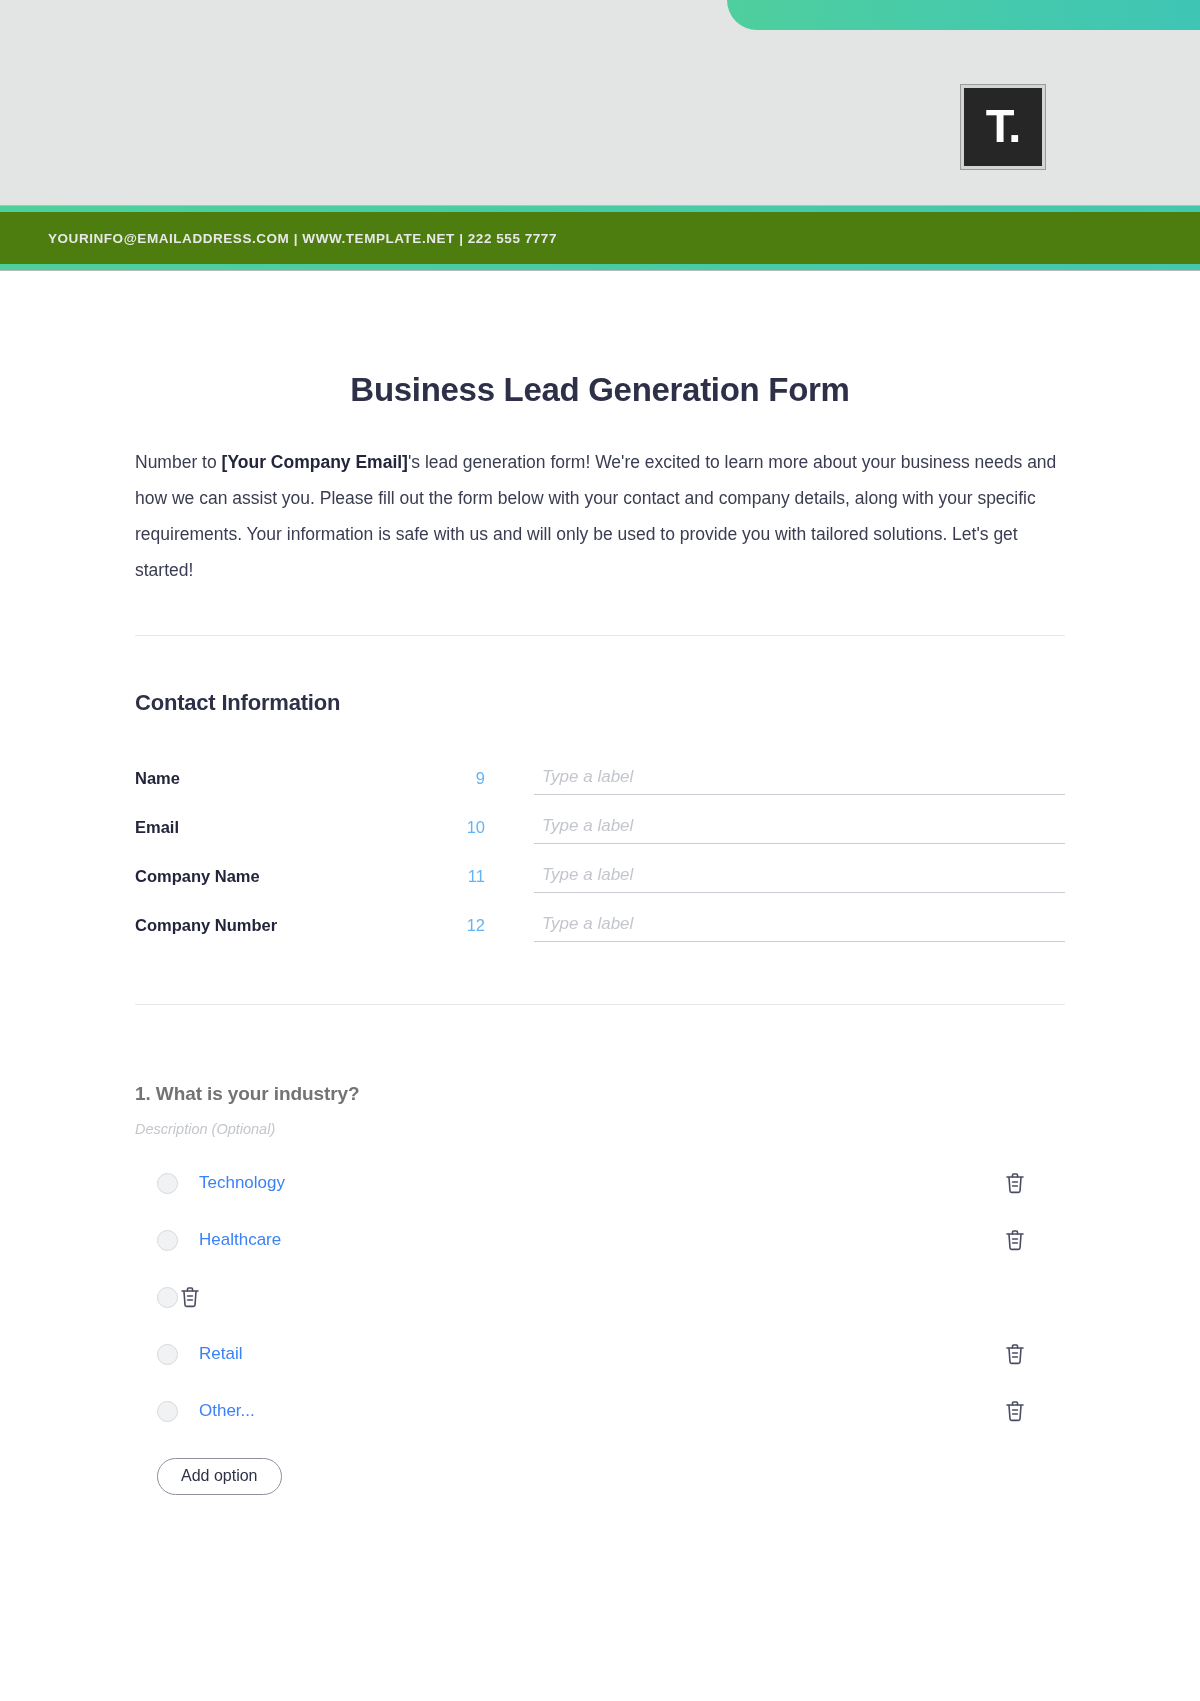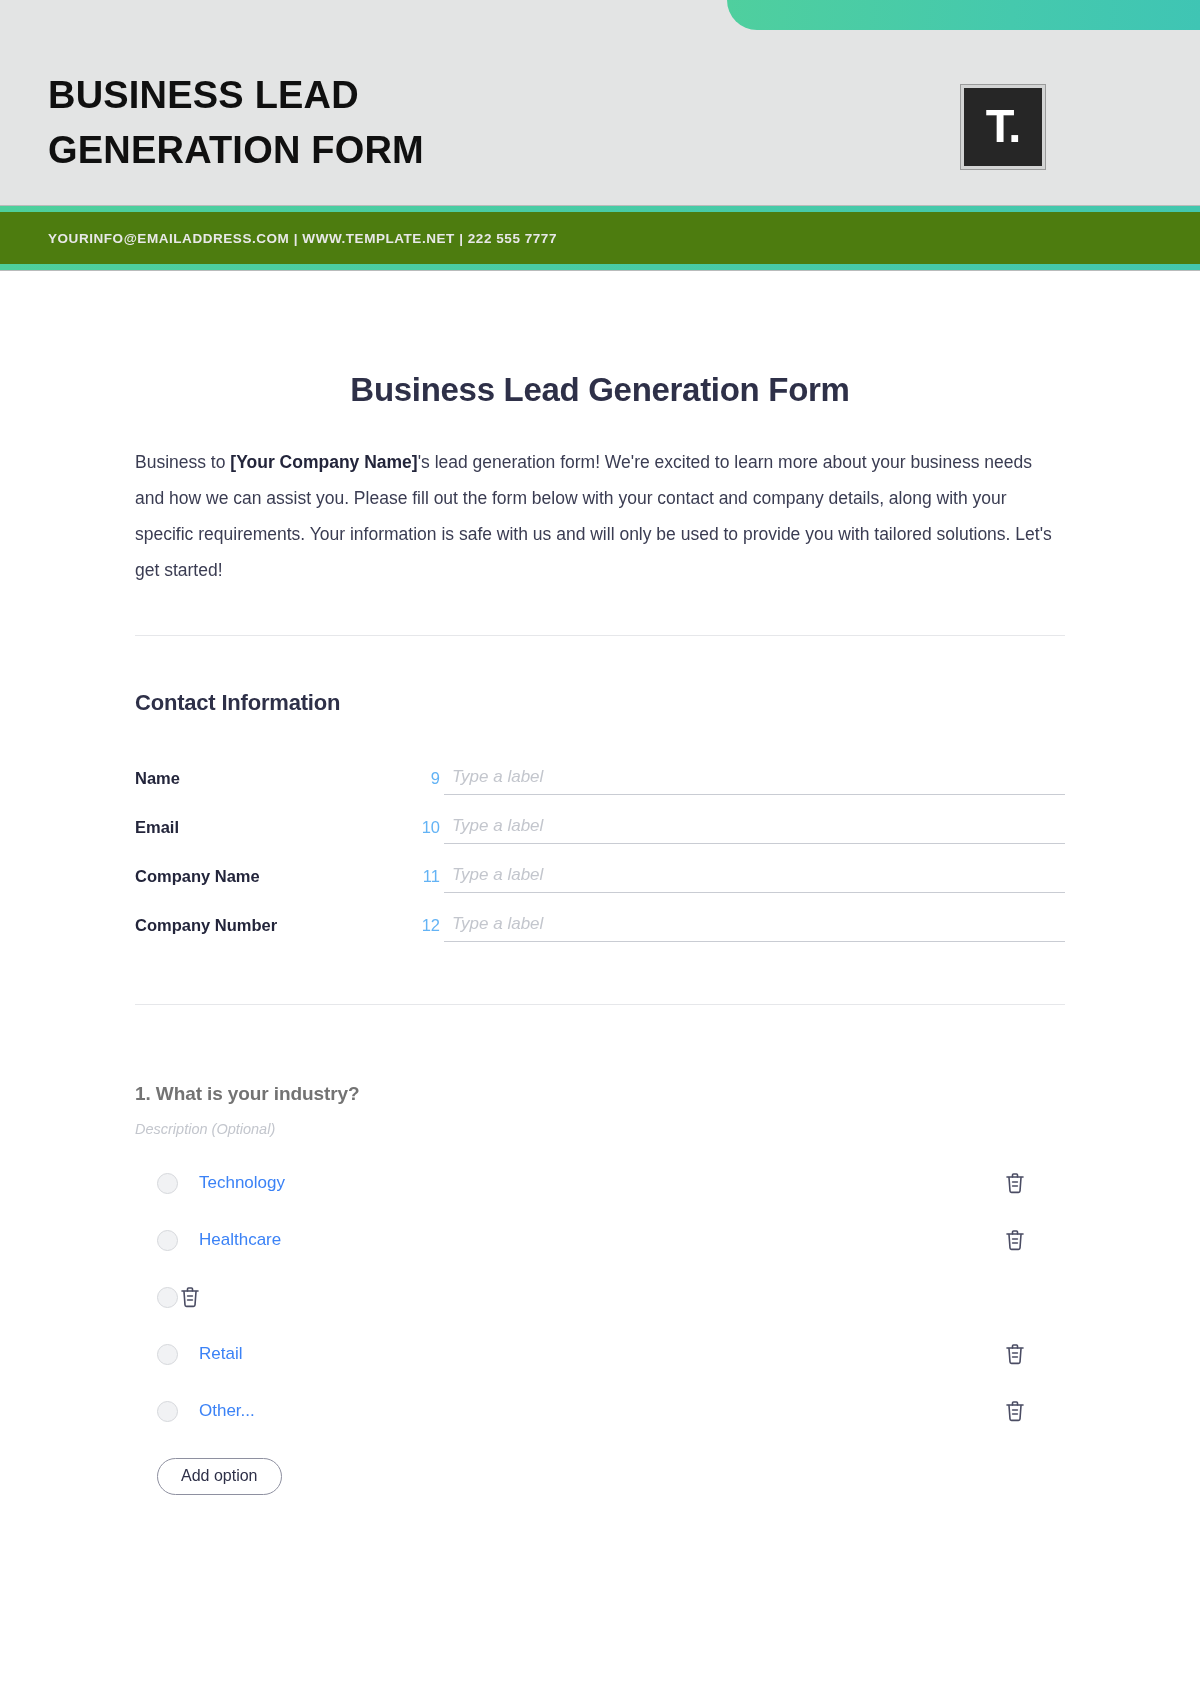--- a/index.html
+++ b/index.html
@@ -132,20 +132,21 @@
     margin-top: 54px;
     letter-spacing: -0.2px;
   }
 
   
   .fields { margin-top: 30px; }
   .field-row {
     display: flex;
     align-items: flex-end;
     height: 49px;
+    gap: 45px;
   }
   .field-label {
     width: 275px;
     flex: 0 0 275px;
     font-size: 16.5px;
     font-weight: 700;
     color: #23253b;
     padding-bottom: 7px;
   }
   .field-num {
@@ -232,38 +233,36 @@
     background: #ffffff;
     font-size: 16px;
     color: #2e3048;
   }
 </style>
 </head>
 <body>
 
 <div class="letterhead">
   <div class="green-tab"></div>
-  <div class="lh-title">BUSINESS LEAD
-GENERATION FORM</div>
   <div class="lh-logo">
     <span class="tmark">T.</span>
   </div>
 </div>
 <div class="rule-green-top"></div>
 <div class="contactbar">
   <span>YOURINFO@EMAILADDRESS.COM | WWW.TEMPLATE.NET | 222 555 7777</span>
 </div>
 <div class="rule-green-bot"></div>
 
 <div class="doc">
 
   <h1 class="doc-title">Business Lead Generation Form</h1>
 
   <p class="intro">
-    <span>Business to </span><b>[Your Company Name]</b><span>'s lead generation form! We're excited to learn more about your business needs and how we can assist you. Please fill out the form below with your contact and company details, along with your specific requirements. Your information is safe with us and will only be used to provide you with tailored solutions. Let's get started!</span>
+    <span>Number to </span><b>[Your Company Email]</b><span>'s lead generation form! We're excited to learn more about your business needs and how we can assist you. Please fill out the form below with your contact and company details, along with your specific requirements. Your information is safe with us and will only be used to provide you with tailored solutions. Let's get started!</span>
   </p>
 
   <div class="divider"></div>
 
   <h2 class="section-title">Contact Information</h2>
 
   <div class="fields">
     <div class="field-row">
       <div class="field-label">Name</div>
       <div class="field-num">9</div>

